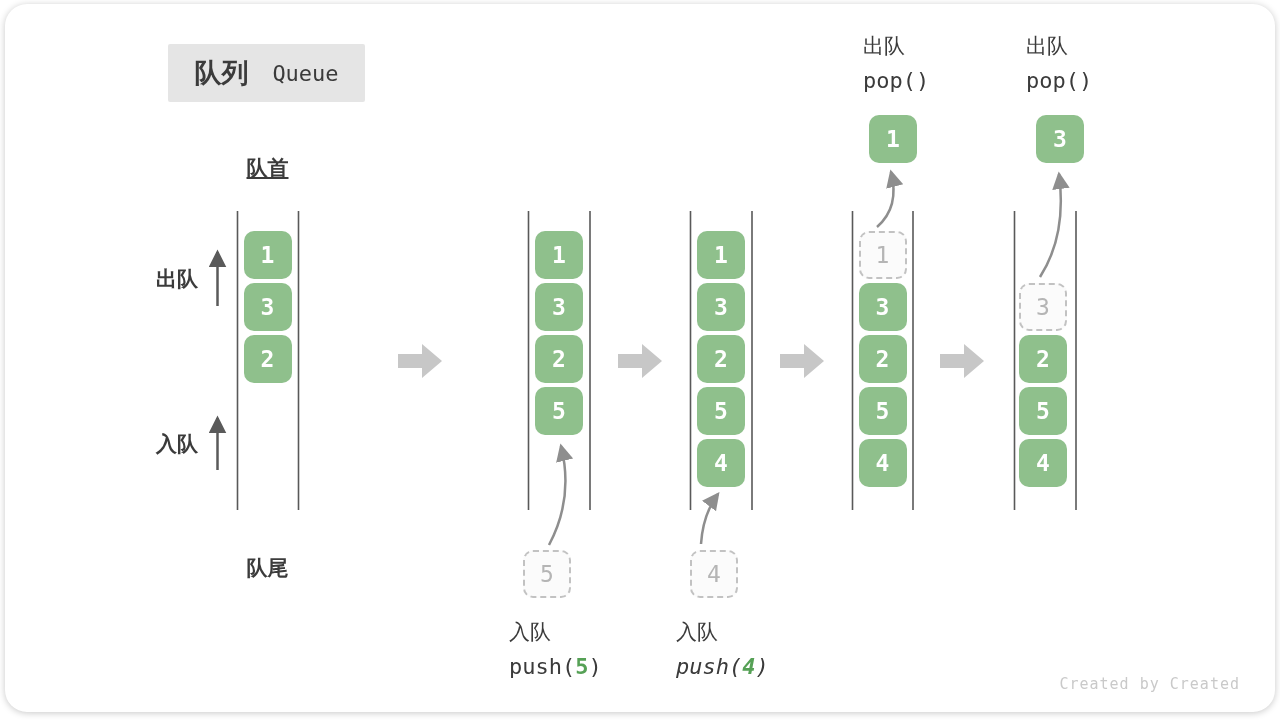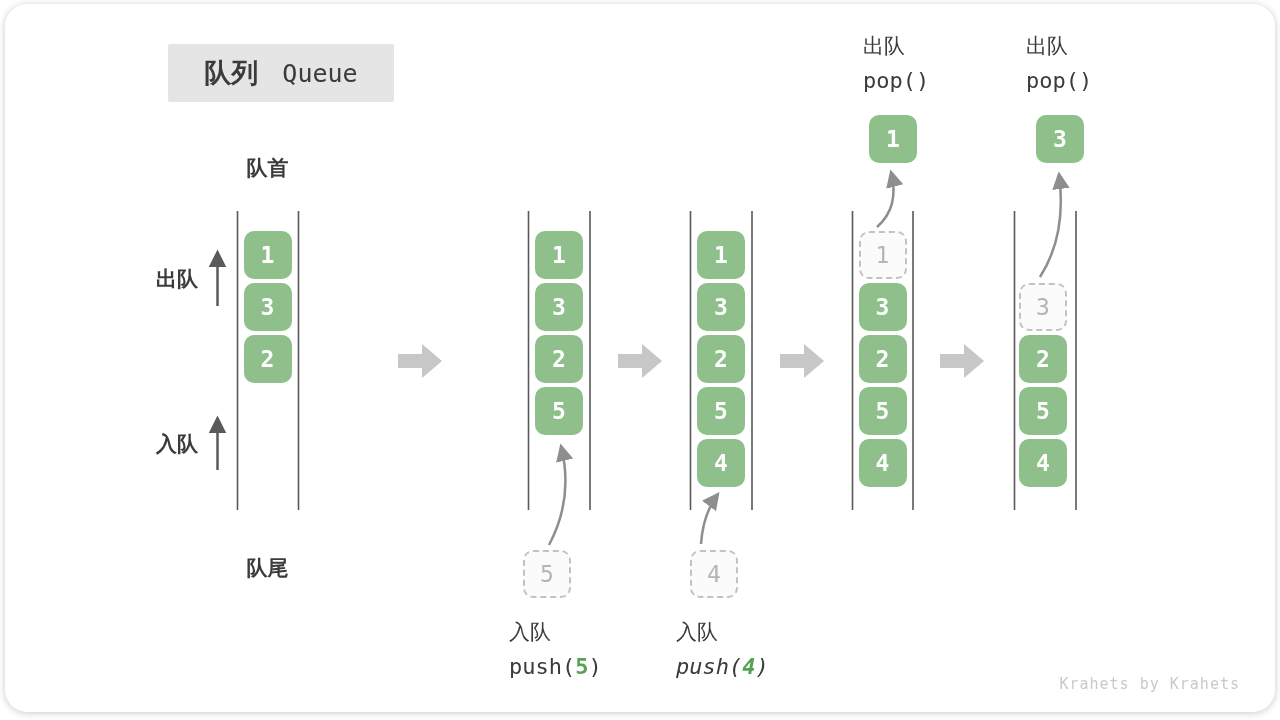--- a/index.html
+++ b/index.html
@@ -10,26 +10,26 @@
   }
   #card {
     position:absolute; left:5px; top:4px; right:5px; bottom:8px;
     background:var(--card-bg,#fff); border-radius:22px;
     box-shadow:0 1px 7px rgba(0,0,0,0.22);
   }
   #stage { position:absolute; inset:0; }
   #overlay { position:absolute; left:0; top:0; width:1280px; height:720px; pointer-events:none; }
 
   .title-badge {
-    position:absolute; left:168px; top:44px; width:226px; height:58px;
+    position:absolute; left:168px; top:44px; width:197px; height:58px;
     background:var(--badge-bg,#e5e5e5); border-radius:2px;
     display:flex; align-items:center; justify-content:center; gap:24px;
   }
   .title-zh { font-weight:bold; font-size:27px; color:var(--text,#3b3b3b); }
-  .title-en { font-family:"DejaVu Sans Mono", monospace; font-size:25px; color:var(--text,#3b3b3b); }
+  .title-en { font-family:"DejaVu Sans Mono", monospace; font-size:22px; color:var(--text,#3b3b3b); }
 
   .cjk-label { position:absolute; font-weight:bold; font-size:21px; color:var(--text,#3b3b3b); line-height:24px; }
   .center-col { text-align:center; }
 
   .cell {
     position:absolute; width:48px; height:48px; box-sizing:border-box;
     border-radius:10px; background:var(--green,#8FC08C);
     color:#ffffff; display:flex; align-items:center; justify-content:center;
     font-family:"DejaVu Sans Mono", monospace; font-weight:bold; font-size:23px;
   }
@@ -88,21 +88,21 @@
     <path d="M1040 277 Q1067 235 1059 174" fill="none" stroke="#8e8e8e" stroke-width="2.5" marker-end="url(#mGray)"></path>
   </svg>
 
 <div id="stage">
 
   <div class="title-badge">
     <span class="title-zh">队列</span>
     <span class="title-en">Queue</span>
   </div>
 
-  <div class="cjk-label center-col" style="left:237px; top:156px; width:61px;">队首</div>
+  <div class="cjk-label center-col" style="left:237px; top:156px; width:61px;text-decoration:underline;">队首</div>
 
   <div class="cjk-label center-col" style="left:237px; top:556px; width:61px;">队尾</div>
 
   <div class="cjk-label" style="left:130px; top:267px; width:68px; text-align:right;">出队</div>
 
   <div class="cjk-label" style="left:130px; top:432px; width:68px; text-align:right;">入队</div>
 
   <div id="cells">
       <div class="cell" style="left: 243.5px; top: 231px;">1</div>
       <div class="cell" style="left: 243.5px; top: 283px;">3</div>
@@ -132,14 +132,14 @@
       <div class="op-code" style="left: 863px; top: 68px;"><span>pop()</span></div>
       <div class="cell ghost" style="left: 1019px; top: 283px;">3</div>
       <div class="cell" style="left: 1019px; top: 335px;">2</div>
       <div class="cell" style="left: 1019px; top: 387px;">5</div>
       <div class="cell" style="left: 1019px; top: 439px;">4</div>
       <div class="cell" style="left: 1036px; top: 115px;">3</div>
       <div class="op-zh" style="left: 1026px; top: 33px;">出队</div>
       <div class="op-code" style="left: 1026px; top: 68px;"><span>pop()</span></div>
     </div>
 
-  <div class="watermark">Krahets by Krahets</div>
+  <div class="watermark">Created by Created</div>
 </div>
 
 </body></html>

